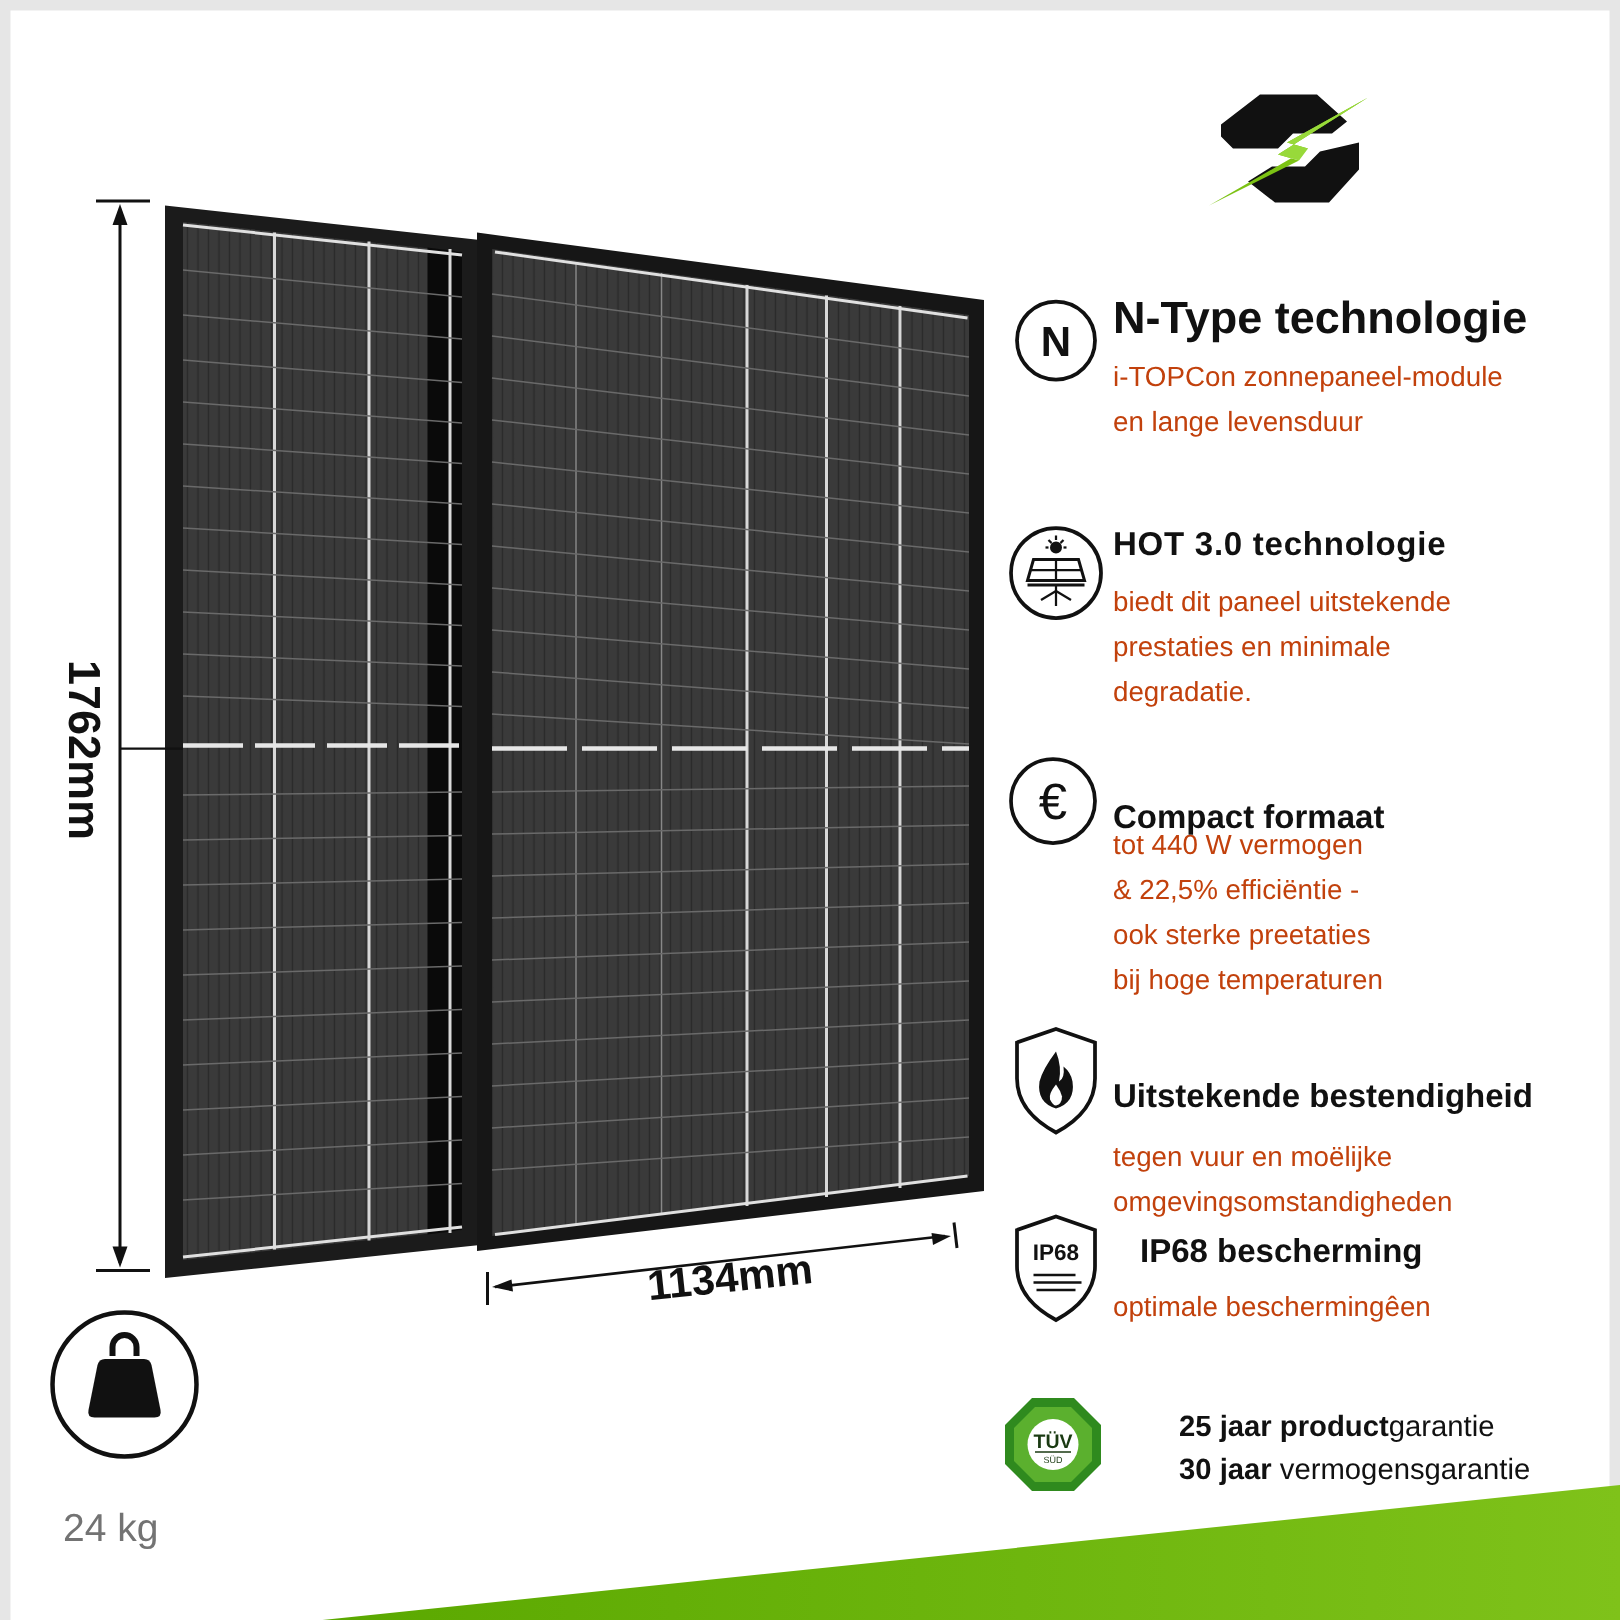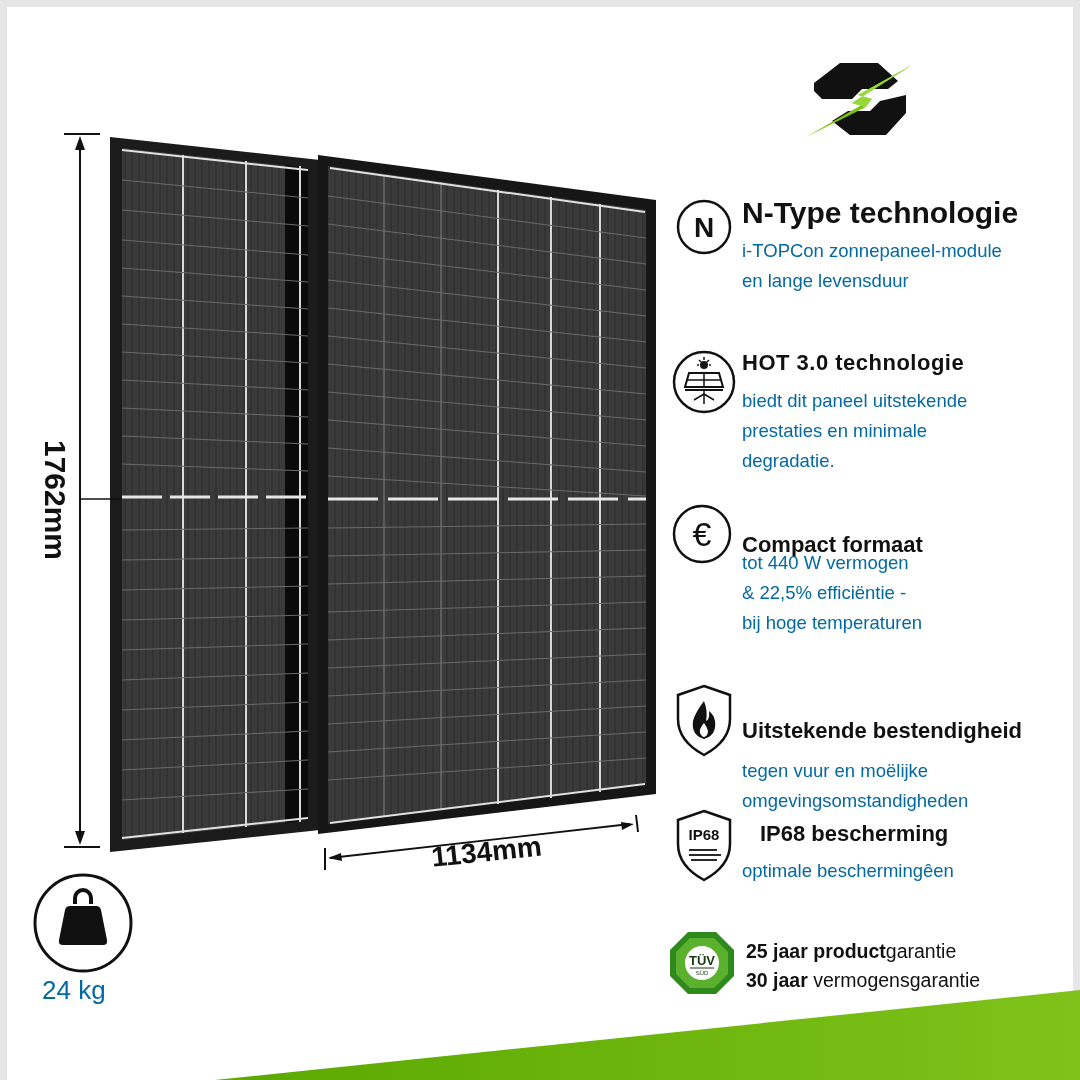--- a/index.html
+++ b/index.html
@@ -1,25 +1,25 @@
 <!DOCTYPE html>
 <html><head>
 <meta charset="utf-8">
 <style>
   html, body { margin:0; padding:0; }
   body { width:1080px; height:1080px; position:relative; overflow:hidden; background:#e6e6e6; font-family:"Liberation Sans", sans-serif; color:#1a1a1a; }
   .canvas { position:absolute; left:7px; top:7px; width:1066px; height:1073px; background:#ffffff; overflow:hidden; }
   .abs { position:absolute; }
   svg { display:block; }
   .f-title { position:absolute; left:742px; font-weight:bold; font-size:22px; line-height:26px; white-space:nowrap; color:#111; }
-  .f-desc { position:absolute; left:742px; font-size:18.5px; line-height:30px; white-space:nowrap; color:#0369a1; }
+  .f-desc { position:absolute; left:742px; font-size:18.5px; line-height:30px; white-space:nowrap; color:#c2410c; }
   .f-desc div { height:30px; }
   .dim-h { font-weight:bold; font-size:28px; color:#111; white-space:nowrap; }
-  .weight-label { font-size:26px; color:#0369a1; }
-  .warranty { position:absolute; left:746px; font-size:19.5px; line-height:28px; white-space:nowrap; color:#111; }
+  .weight-label { font-size:26px; color:#737373;margin-top:28px; }
+  .warranty { position:absolute; left:786px; font-size:19.5px; line-height:28px; white-space:nowrap; color:#111; }
   .warranty b { font-weight:bold; }
 </style>
 </head>
 <body>
 
 <div class="canvas"></div>
 
 <svg class="abs" style="left:0;top:0" width="1080" height="1080">
   <defs>
     <linearGradient id="gband" x1="0" y1="0" x2="1" y2="0">
@@ -191,20 +191,21 @@
 
 <div>
   <svg class="abs" style="left:671px;top:503px" width="62" height="62" viewBox="0 0 62 62">
     <circle cx="31" cy="31" r="28" fill="none" stroke="#111" stroke-width="2.5"></circle>
     <text x="31" y="43" text-anchor="middle" font-family="Liberation Sans, sans-serif" font-size="34" fill="#111">€</text>
   </svg>
   <div class="f-title" style="top:532px;">Compact formaat</div>
   <div class="f-desc" style="top:548px;">
     <div>tot 440 W vermogen</div>
     <div>&amp; 22,5% efficiëntie -</div>
+    <div>ook sterke preetaties</div>
     <div>bij hoge temperaturen</div>
   </div>
 </div>
 
 <div>
   <svg class="abs" style="left:673px;top:683px" width="62" height="76" viewBox="0 0 62 76">
     <path d="M31,3 L57,12 L57,36 Q57,58 31,72 Q5,58 5,36 L5,12 Z" fill="none" stroke="#111" stroke-width="2.5"></path>
     <path d="M31,18 Q22,30 20,38 Q18,52 31,56 Q44,52 42,38 Q41,32 36,28 Q37,36 33,38 Q35,28 31,18 Z" fill="#111"></path>
     <path d="M31,40 Q26,46 27,50 Q29,54 31,54 Q35,53 35,48 Q34,44 31,40 Z" fill="#fff"></path>
   </svg>

